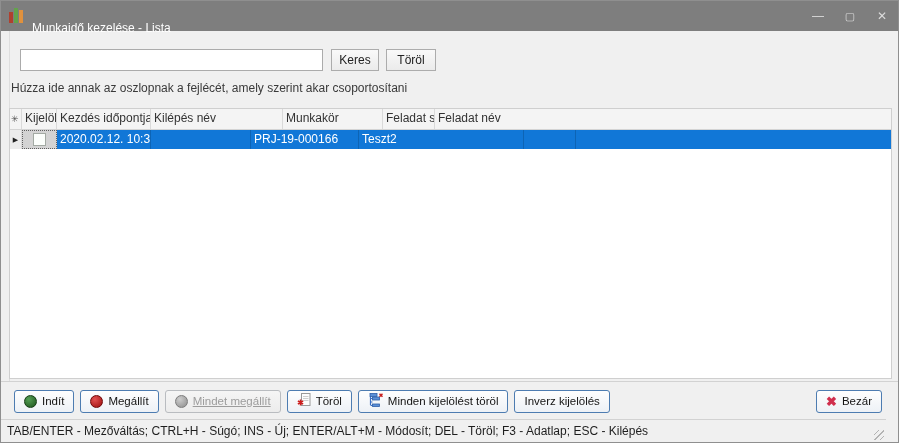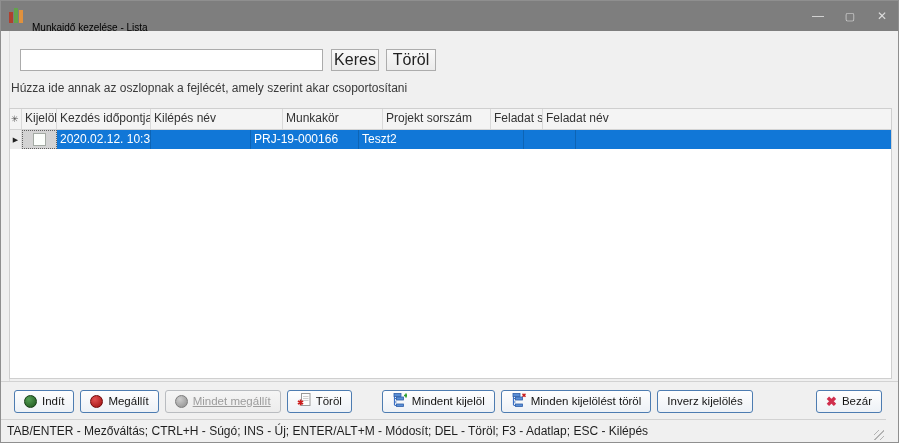--- a/index.html
+++ b/index.html
@@ -6,31 +6,31 @@
   body{width:899px;height:443px;overflow:hidden;font-family:"Liberation Sans",sans-serif;background:#f0f0f0;}
   .window{position:absolute;inset:0;background:#f0f0f0;border:1px solid #8f8f8f;box-sizing:border-box;}
 
   
   .titlebar{position:absolute;left:0;top:0;right:0;height:30px;background:#7e7e7e;display:flex;align-items:center;z-index:5;}
   .app-icon{position:relative;width:16px;height:16px;margin:0 7px 0 8px;}
   .app-icon i{position:absolute;bottom:1px;display:block;width:4px;}
   .app-icon .b1{left:0;height:11px;background:#b0402e;}
   .app-icon .b2{left:5px;height:15px;background:#63a24c;}
   .app-icon .b3{left:10px;height:13px;background:#e0913d;}
-  .title-text{color:#000000;font-size:10px;margin-top:23px;}
+  .title-text{color:#ffffff;font-size:12px;margin-top:23px;}
   .win-controls{margin-left:auto;display:flex;height:100%;align-items:stretch;}
   .win-btn{width:32px;display:flex;align-items:center;justify-content:center;color:#dcdcdc;font-size:12px;cursor:default;}
   .win-btn.max{font-size:11px;}
 
   
   .vline{position:absolute;left:8px;top:30px;bottom:23px;width:1px;background:#dedede;z-index:1;}
 
   
   .search-input{position:absolute;left:19px;top:48px;width:303px;height:22px;box-sizing:border-box;border:1px solid #ababab;background:#fff;font:12px "Liberation Sans",sans-serif;padding:0 4px;z-index:2;}
-  .tbtn{position:absolute;top:48px;height:22px;box-sizing:border-box;border:1px solid #acacac;background:linear-gradient(#f9f9f9,#ebebeb);font-size:16px;color:#222;display:flex;align-items:center;justify-content:center;z-index:2;cursor:default;}
+  .tbtn{position:absolute;top:48px;height:22px;box-sizing:border-box;border:1px solid #acacac;background:linear-gradient(#f9f9f9,#ebebeb);font-size:12px;color:#222;display:flex;align-items:center;justify-content:center;z-index:2;cursor:default;}
   .tbtn.keres{left:330px;width:48px;}
   .tbtn.torol{left:385px;width:50px;}
 
   .groupby{position:absolute;left:10px;top:80px;font-size:12px;color:#3a3a3a;z-index:2;}
 
   
   .grid{position:absolute;left:8px;top:107px;width:883px;height:271px;background:#fff;border:1px solid #cfcfcf;box-sizing:border-box;z-index:2;}
   .hdr{display:flex;height:20px;background:#f4f4f4;border-bottom:1px solid #d4d4d4;}
   .hcell{box-sizing:border-box;flex:0 0 auto;border-right:1px solid #dadada;font-size:12px;color:#333;line-height:19px;padding-left:3px;overflow:hidden;white-space:nowrap;cursor:default;}
   .row{display:flex;height:19px;}
@@ -95,21 +95,20 @@
 
   <div class="groupby">Húzza ide annak az oszlopnak a fejlécét, amely szerint akar csoportosítani</div>
 
   <div class="grid">
     <div class="hdr">
       <div class="hcell w-ind">✳</div>
       <div class="hcell w-c0">Kijelölve</div>
       <div class="hcell w-c1">Kezdés időpontja</div>
       <div class="hcell w-c2">Kilépés név</div>
       <div class="hcell w-c3">Munkakör</div>
-      <div class="hcell w-c4">Projekt sorszám</div>
       <div class="hcell w-c6">Feladat sor</div>
       <div class="hcell w-c7">Feladat név</div>
     </div>
     <div class="row">
       <div class="ind-cell">▶</div>
       <div class="chk-cell">
         <span class="checkbox"></span>
       </div>
       <div class="dcell sel w-c1">2020.02.12. 10:33:46</div>
       <div class="dcell sel w-c3"></div>
@@ -138,32 +137,20 @@
         <svg width="14" height="14" viewBox="0 0 14 14">
           <rect x="4.5" y="0.5" width="8.5" height="12" fill="#fdfdfd" stroke="#9a9a9a"></rect>
           <line x1="6" y1="3.5" x2="11.5" y2="3.5" stroke="#cfcfcf"></line>
           <line x1="6" y1="5.5" x2="11.5" y2="5.5" stroke="#cfcfcf"></line>
           <line x1="6" y1="7.5" x2="11.5" y2="7.5" stroke="#cfcfcf"></line>
           <path d="M3.5 6.5v6 M0.9 8l5.2 3 M6.1 8l-5.2 3" stroke="#cc1d1d" stroke-width="1.5" fill="none"></path>
         </svg>
       </span>
       <span>Töröl</span>
     </button>
-    <button class="btn grp-gap">
-      <span class="ic">
-        <svg width="15" height="14" viewBox="0 0 15 14">
-          <path d="M2.5 3v9 M2.5 5.5h2 M2.5 9h2 M2.5 12.5h2" stroke="#3a6fc4" stroke-width="1.2" fill="none"></path>
-          <rect x="4.5" y="4" width="7" height="3" fill="#5b8fd6" stroke="#2d5ea8" stroke-width="0.8"></rect>
-          <rect x="4.5" y="11" width="7" height="2.5" fill="#5b8fd6" stroke="#2d5ea8" stroke-width="0.8"></rect>
-          <rect x="2" y="0.5" width="7" height="3" fill="#5b8fd6" stroke="#2d5ea8" stroke-width="0.8"></rect>
-          <path d="M12 2.5h4 M14 0.5v4" stroke="#2e9e2e" stroke-width="1.6" fill="none"></path>
-        </svg>
-      </span>
-      <span>Mindent kijelöl</span>
-    </button>
     <button class="btn">
       <span class="ic">
         <svg width="15" height="14" viewBox="0 0 15 14">
           <path d="M2.5 3v9 M2.5 5.5h2 M2.5 9h2 M2.5 12.5h2" stroke="#3a6fc4" stroke-width="1.2" fill="none"></path>
           <rect x="4.5" y="4" width="7" height="3" fill="#5b8fd6" stroke="#2d5ea8" stroke-width="0.8"></rect>
           <rect x="4.5" y="11" width="7" height="2.5" fill="#5b8fd6" stroke="#2d5ea8" stroke-width="0.8"></rect>
           <rect x="2" y="0.5" width="7" height="3" fill="#5b8fd6" stroke="#2d5ea8" stroke-width="0.8"></rect>
           <path d="M11.5 0.8l3 3 M14.5 0.8l-3 3" stroke="#c81e1e" stroke-width="1.5" fill="none"></path>
         </svg>
       </span>

